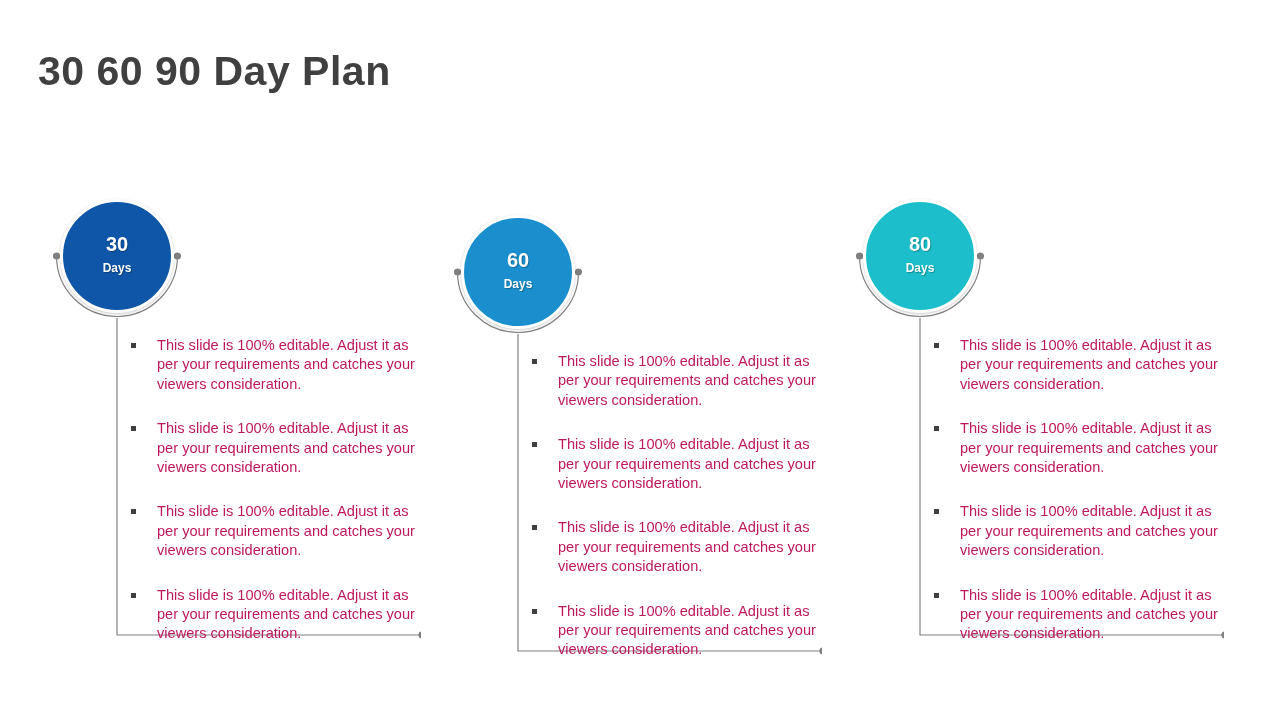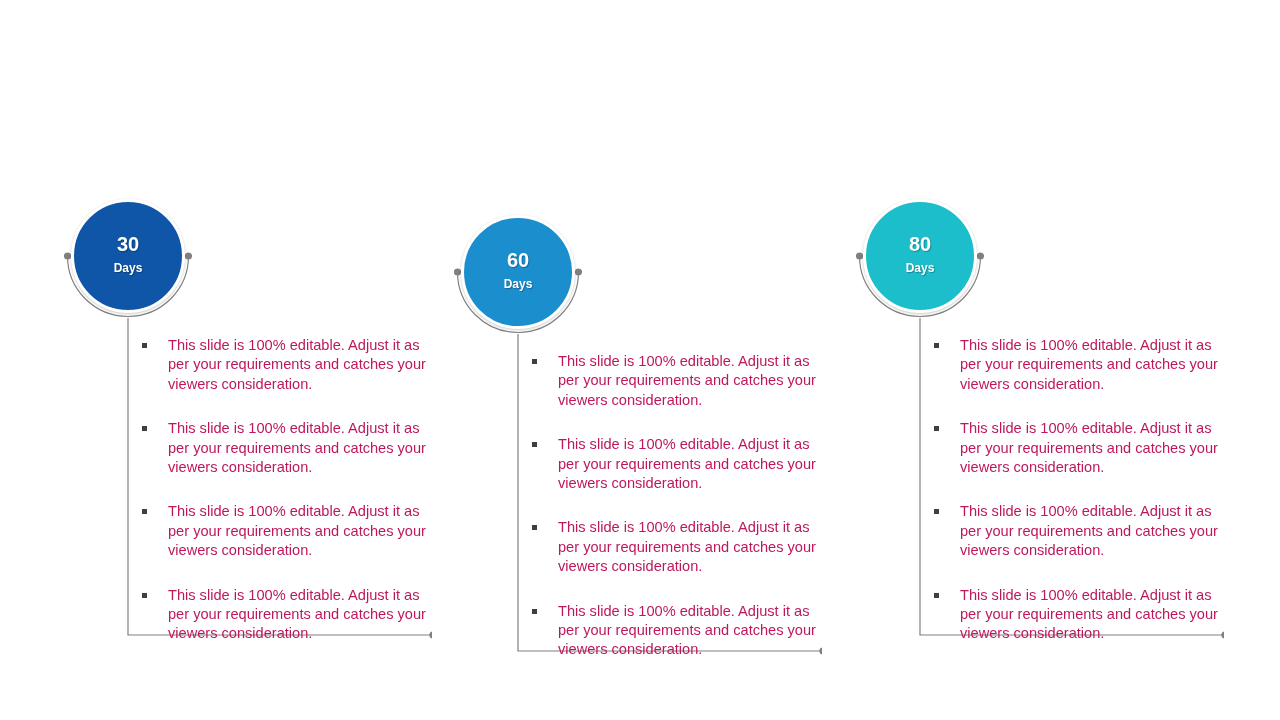--- a/index.html
+++ b/index.html
@@ -30,21 +30,21 @@
     white-space: nowrap;
   }
 
   
   .column {
     position: absolute;
     top: 0;
     width: 420px;
     height: 720px;
   }
-  .col-1 { left: 12px; }
+  .col-1 { left: 1px; }
   .col-2 { left: 402px; margin-top: 16px; }
   .col-3 { left: 804px; }
 
   
   .badge-wrap {
     position: absolute;
     left: 52px;
     top: 192px;
     width: 128px;
     height: 128px;
@@ -117,20 +117,21 @@
     width: 5px;
     height: 5px;
     background: #3f3f3f;
   }
 </style>
 </head>
 <body>
 
 <div class="slide">
 
+  <div class="slide-title">30 60 90 Day Plan</div>
 
   <div class="column col-1">
 
     <svg class="connector" viewBox="0 0 420 345" xmlns="http://www.w3.org/2000/svg">
       <path d="M116 18 L116 335 L421 335" fill="none" stroke="#808080" stroke-width="1.2"></path>
       <circle cx="421" cy="335" r="3.6" fill="#808080"></circle>
     </svg>
 
     <div class="badge-wrap">
       <svg class="badge-arc" viewBox="0 0 128 128" xmlns="http://www.w3.org/2000/svg">

